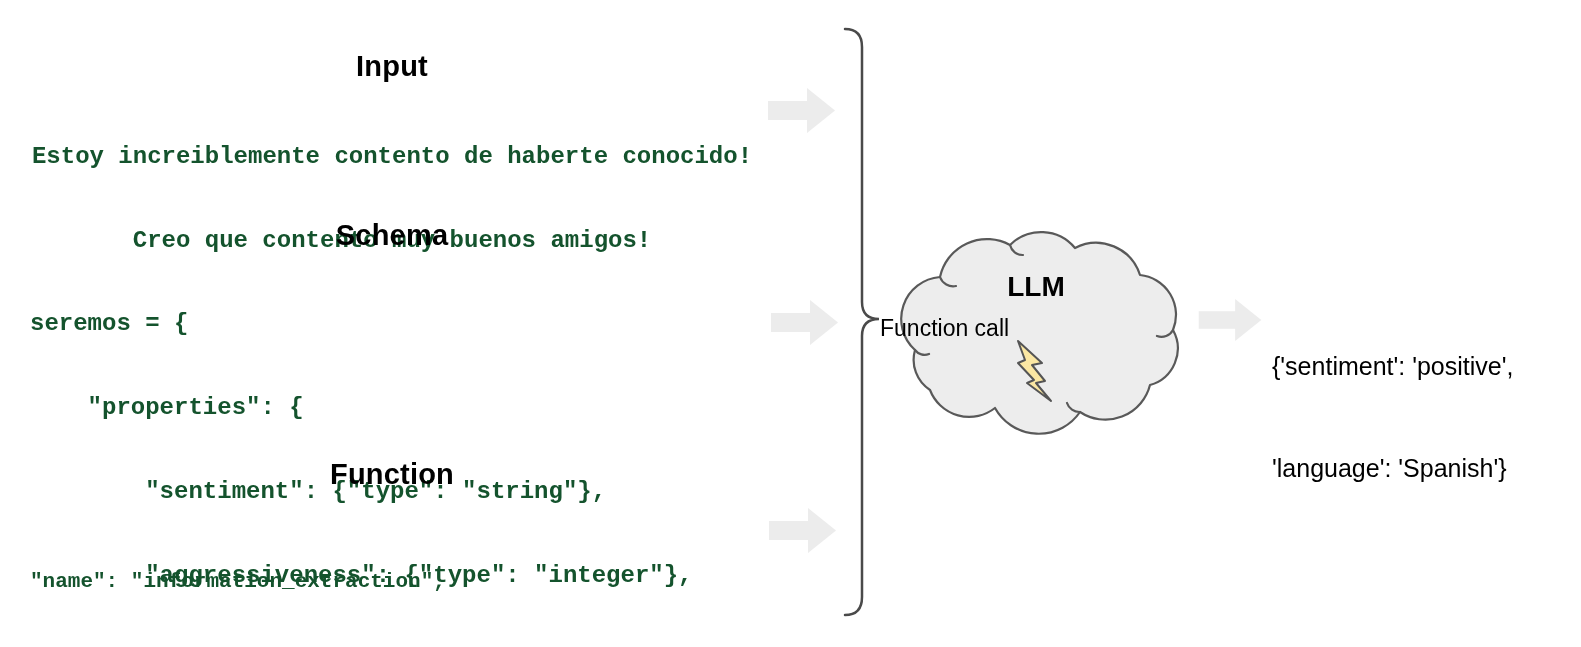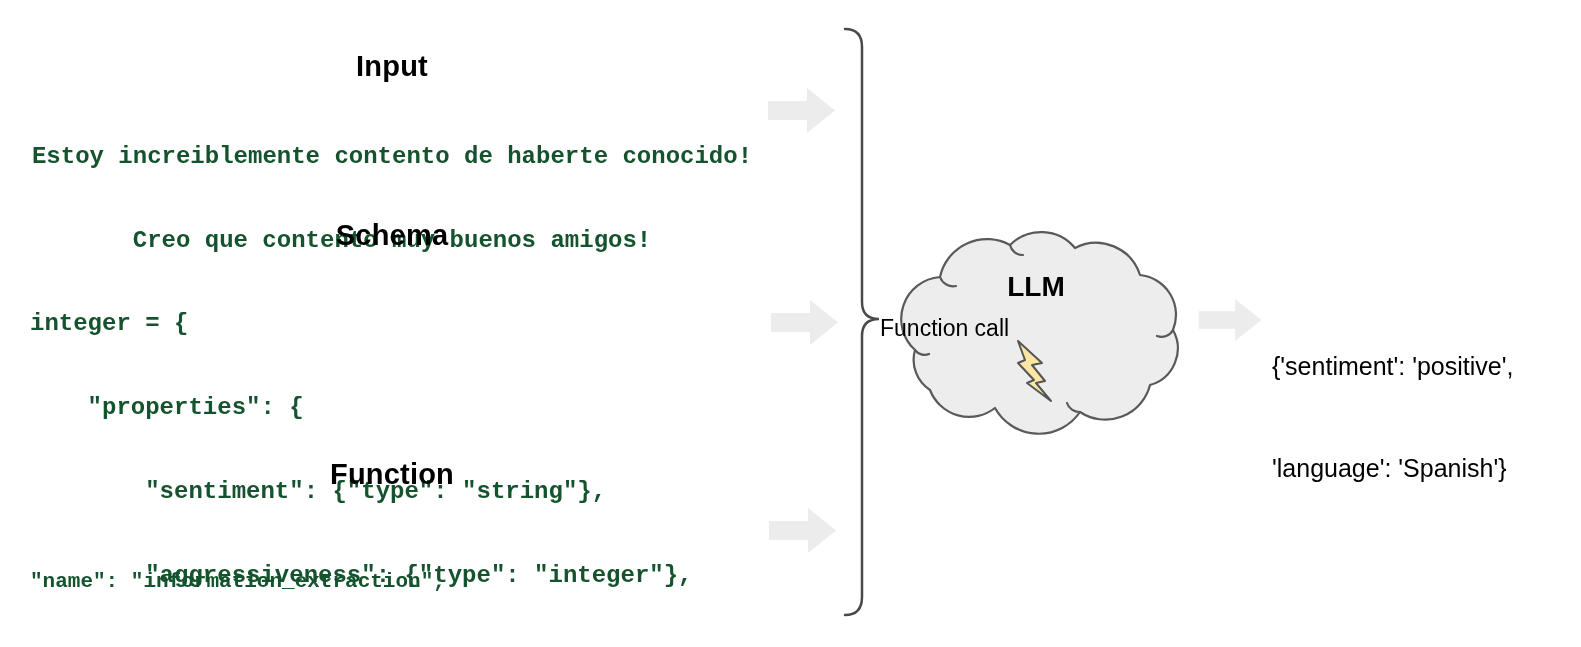--- a/index.html
+++ b/index.html
@@ -63,21 +63,21 @@
   <div class="abs input-block">
     <div class="section-title">Input</div>
     <div class="mono input-lines">
       <div>Estoy increiblemente contento de haberte conocido!</div>
       <div>Creo que contento muy buenos amigos!</div>
     </div>
   </div>
 
   <div class="abs section-title schema-title">Schema</div>
   <div class="abs mono schema-code">
-    <div>integer = {</div>
+    <div>seremos = {</div>
     <div>    "properties": {</div>
     <div>        "sentiment": {"type": "string"},</div>
     <div>        "aggressiveness": {"type": "integer"},</div>
     <div>        "language": {"type": "string"},</div>
     
   </div>
 
   <div class="abs section-title function-title">Function</div>
   <div class="abs mono function-code">
     <div>"name": "information_extraction",</div>

